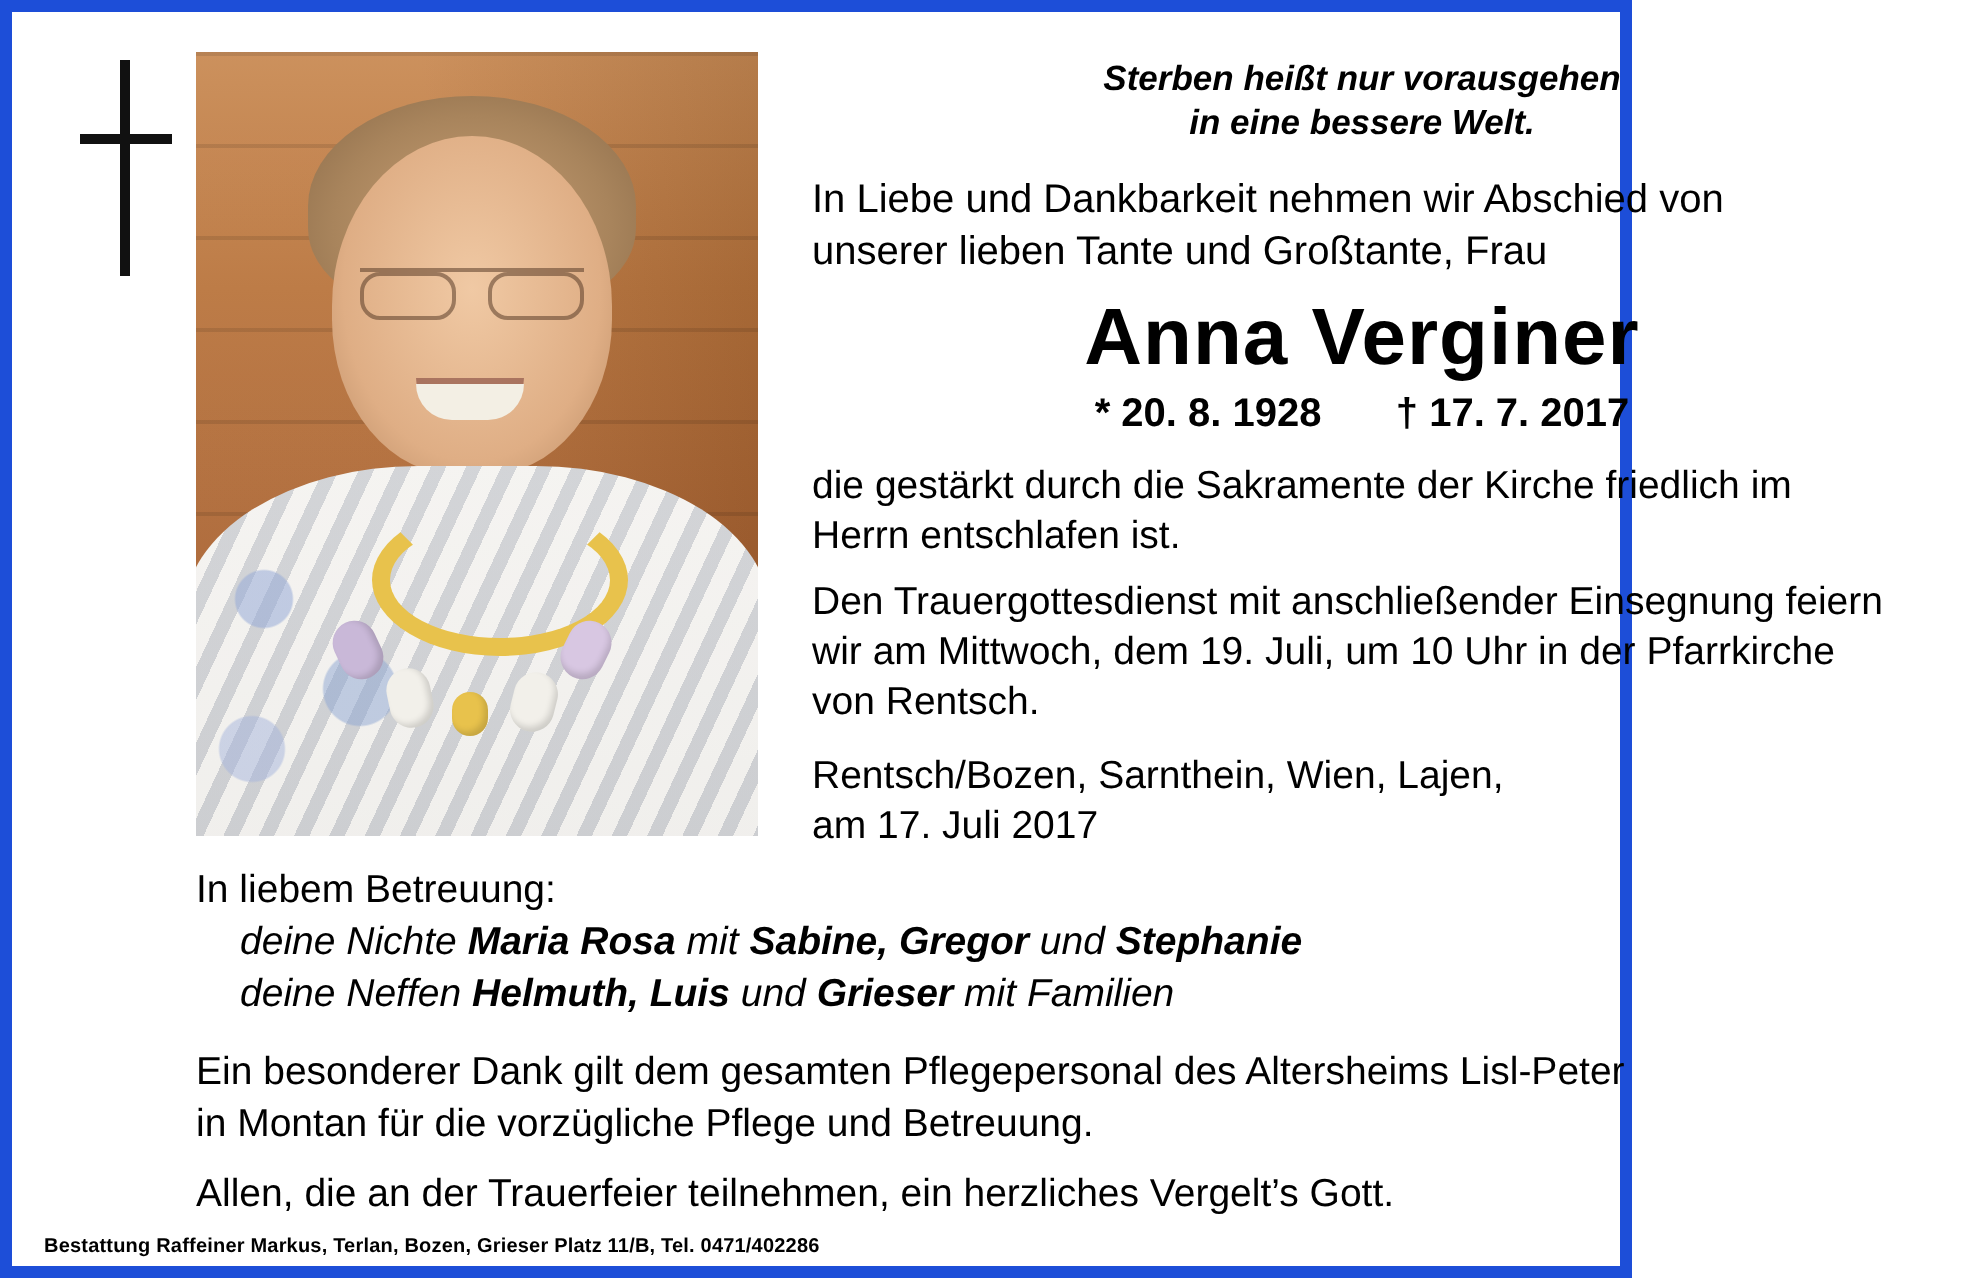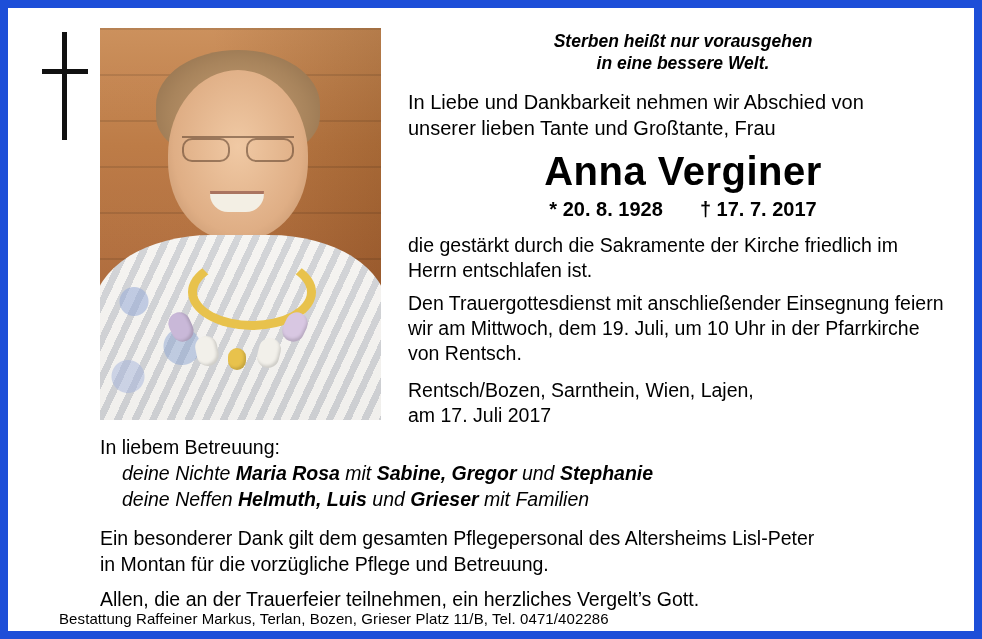--- a/index.html
+++ b/index.html
@@ -9,24 +9,24 @@
   }
   body {
     width: 982px;
     height: 639px;
     font-family: "Liberation Sans", sans-serif;
     overflow: hidden;
   }
   .notice {
     position: relative;
     box-sizing: border-box;
-    width: 982px;
+    width: 816px;
     height: 639px;
     background: #0369a1;
-    border: 8px solid #1d4ed8;
+    border: 6px solid #1d4ed8;
     padding: 0;
   }
   .inner {
     position: relative;
     box-sizing: border-box;
     width: 100%;
     height: 100%;
     background: #ffffff;
     padding: 0;
   }
@@ -262,25 +262,24 @@
     margin: 10px 0 0 0;
     font-size: 19.5px;
     line-height: 1.3;
     color: #000;
   }
 
   .footer {
     position: absolute;
     left: 16px;
     bottom: 4px;
-    font-size: 15px;
-    font-weight: normal;
+    font-size: 10px;
+    font-weight: bold;
     color: #000;
     letter-spacing: 0.1px;
-    margin-left: 35px;
   }
 </style>
 </head>
 <body>
 
 <div class="notice">
   <div class="inner">
 
     <div class="cross">
       <div class="v-bar"></div>

